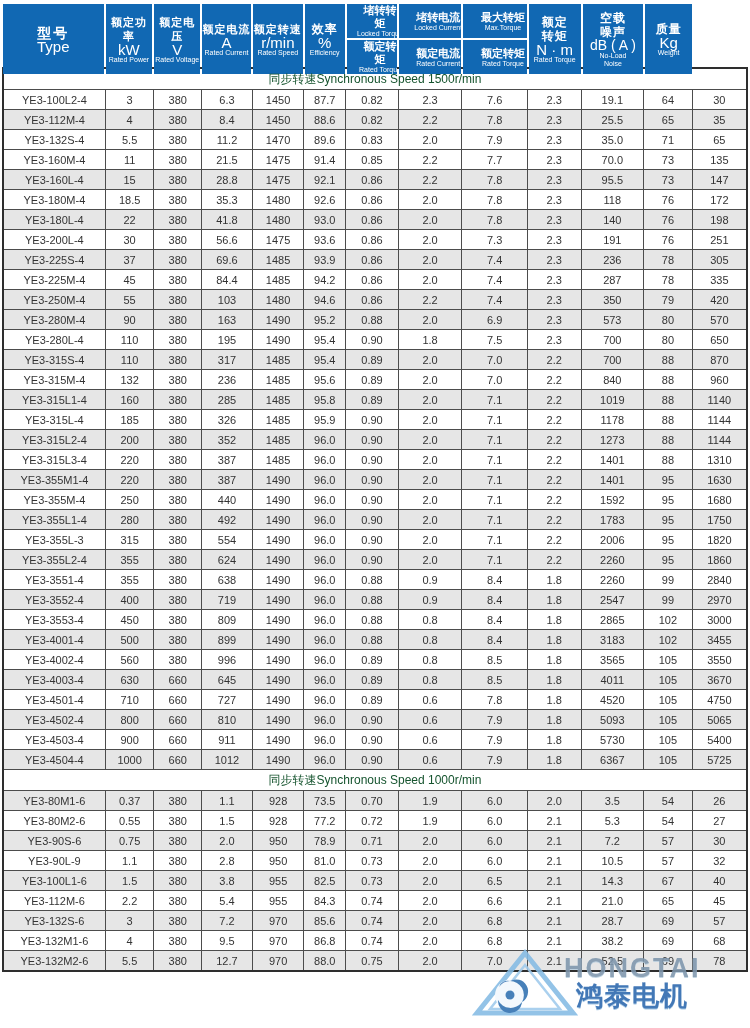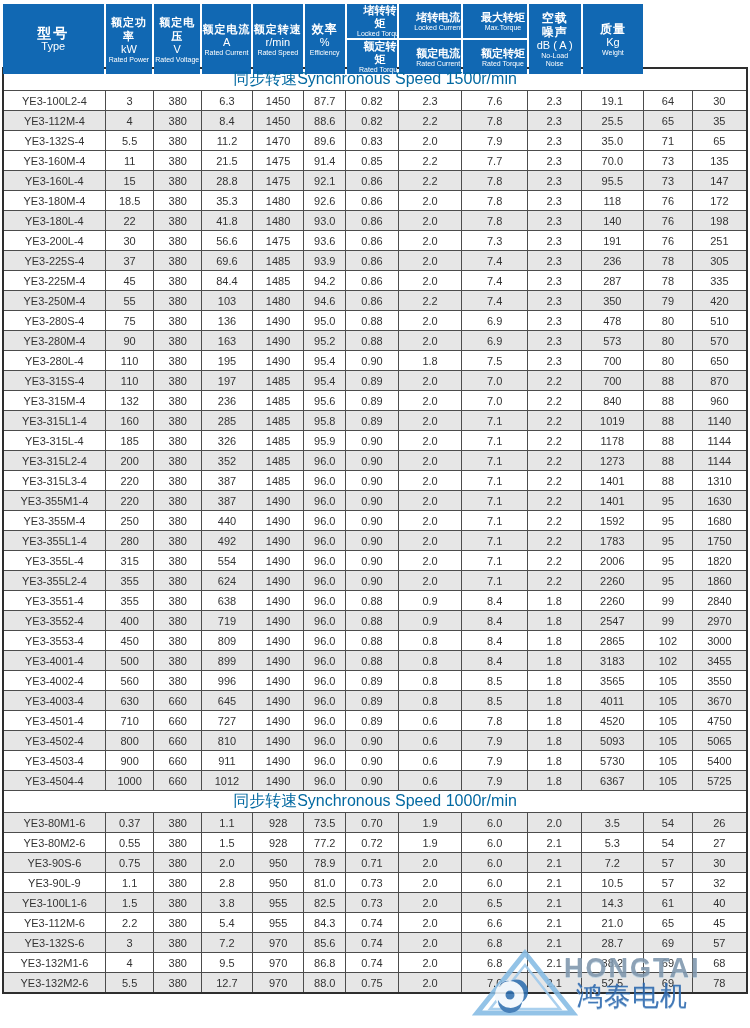--- a/index.html
+++ b/index.html
@@ -12,43 +12,43 @@
     grid-template-columns:13.75% 6.54% 6.41% 6.81% 6.94% 5.61% 7.08% 8.54% 8.81% 7.21% 8.41% 6.54% 7.35%;
     height:63px;}
   .hcol{display:flex;flex-direction:column;height:100%;}
   .hbox{background:#1168b3;color:#fff;display:flex;flex-direction:column;
         align-items:center;justify-content:center;text-align:center;
         margin:0 1px;flex:1 1 auto;overflow:hidden;}
   .hbox.half{flex:1 1 50%;padding-left:16px;}
   .hbox.half:first-child{margin-bottom:2px;}
   .h-cn{font-size:12px;font-weight:bold;line-height:14px;letter-spacing:1px;}
   .h-cn.lg{font-size:14px;letter-spacing:2px;}
-  .h-unit{font-size:11px;line-height:13px;}
+  .h-unit{font-size:15px;line-height:13px;}
   .h-en{font-size:7px;line-height:8px;white-space:nowrap;}
   .h-en.wrap{white-space:normal;max-width:44px;}
   .hbox.half .h-cn{font-size:11px;line-height:13px;letter-spacing:0;}
   .hbox.half .h-en{font-size:7px;line-height:8px;}
 
   
   table.spec{width:100%;border-collapse:collapse;table-layout:fixed;margin-top:0;}
   table.spec{border:2px solid #2e2e2e;}
   table.spec td{border:1px solid #4c4c4c;text-align:center;vertical-align:middle;
                 height:19px;font-size:11px;color:#333;padding:0;white-space:nowrap;
                 overflow:hidden;}
   tr.shade td{background:#e6e6e6;}
-  tr.section-row td{background:#ffffff;height:20px;font-size:16px;color:#0369a1;}
+  tr.section-row td{background:#ffffff;height:20px;font-size:12px;color:#14532d;}
 
   
   .watermark{position:absolute;left:472px;top:946px;width:276px;height:74px;
              display:flex;align-items:center;opacity:0.88;pointer-events:none;z-index:5;}
   .wm-tri{flex:0 0 auto;}
   .wm-text{margin-left:-14px;display:flex;flex-direction:column;}
   .wm-en{font-size:27px;font-weight:bold;letter-spacing:2px;color:#7e96ad;line-height:27px;
          text-shadow:0 1px 0 #b9cfdf;}
-  .wm-cn{font-size:27px;font-weight:normal;color:#2a66ad;line-height:29px;letter-spacing:1px;
+  .wm-cn{font-size:27px;font-weight:bold;color:#2a66ad;line-height:29px;letter-spacing:1px;
          margin-left:12px;text-shadow:0 1px 0 #9cc0e0;}
 </style>
 </head>
 <body>
 
 <div id="page">
   <div class="tbl-wrap">
 
     <div class="thead">
       <div class="hcol">
@@ -117,23 +117,31 @@
           <span class="h-cn">最大转矩</span>
           <span class="h-en">Max.Torque</span>
         </div>
         <div class="hbox half">
           <span class="h-cn">额定转矩</span>
           <span class="h-en">Rated Torque</span>
         </div>
       </div>
       <div class="hcol">
         <div class="hbox">
+          <span class="h-cn">额定</span>
+          <span class="h-cn">转矩</span>
+          <span class="h-unit">N · m</span>
+          <span class="h-en">Rated Torque</span>
+        </div>
+      </div>
+      <div class="hcol">
+        <div class="hbox">
           <span class="h-cn">空载</span>
           <span class="h-cn">噪声</span>
-          <span class="h-unit" style="font-size:11px">dB ( A )</span>
+          <span class="h-unit" style="font-size:14px">dB ( A )</span>
           <span class="h-en wrap">No-Load Noise</span>
         </div>
       </div>
       <div class="hcol">
         <div class="hbox">
           <span class="h-cn">质量</span>
           <span class="h-unit">Kg</span>
           <span class="h-en">Weight</span>
         </div>
       </div>
@@ -317,35 +325,20 @@
             <td>1480</td>
             <td>94.6</td>
             <td>0.86</td>
             <td>2.2</td>
             <td>7.4</td>
             <td>2.3</td>
             <td>350</td>
             <td>79</td>
             <td>420</td>
           </tr>
-          <tr>
-            <td>YE3-280S-4</td>
-            <td>75</td>
-            <td>380</td>
-            <td>136</td>
-            <td>1490</td>
-            <td>95.0</td>
-            <td>0.88</td>
-            <td>2.0</td>
-            <td>6.9</td>
-            <td>2.3</td>
-            <td>478</td>
-            <td>80</td>
-            <td>510</td>
-          </tr>
           <tr class="shade">
             <td>YE3-280M-4</td>
             <td>90</td>
             <td>380</td>
             <td>163</td>
             <td>1490</td>
             <td>95.2</td>
             <td>0.88</td>
             <td>2.0</td>
             <td>6.9</td>
@@ -366,21 +359,21 @@
             <td>7.5</td>
             <td>2.3</td>
             <td>700</td>
             <td>80</td>
             <td>650</td>
           </tr>
           <tr class="shade">
             <td>YE3-315S-4</td>
             <td>110</td>
             <td>380</td>
-            <td>197</td>
+            <td>317</td>
             <td>1485</td>
             <td>95.4</td>
             <td>0.89</td>
             <td>2.0</td>
             <td>7.0</td>
             <td>2.2</td>
             <td>700</td>
             <td>88</td>
             <td>870</td>
           </tr>
@@ -498,21 +491,21 @@
             <td>96.0</td>
             <td>0.90</td>
             <td>2.0</td>
             <td>7.1</td>
             <td>2.2</td>
             <td>1783</td>
             <td>95</td>
             <td>1750</td>
           </tr>
           <tr>
-            <td>YE3-355L-4</td>
+            <td>YE3-355L-3</td>
             <td>315</td>
             <td>380</td>
             <td>554</td>
             <td>1490</td>
             <td>96.0</td>
             <td>0.90</td>
             <td>2.0</td>
             <td>7.1</td>
             <td>2.2</td>
             <td>2006</td>
@@ -752,21 +745,21 @@
             <td>1.5</td>
             <td>380</td>
             <td>3.8</td>
             <td>955</td>
             <td>82.5</td>
             <td>0.73</td>
             <td>2.0</td>
             <td>6.5</td>
             <td>2.1</td>
             <td>14.3</td>
-            <td>61</td>
+            <td>67</td>
             <td>40</td>
           </tr>
           <tr>
             <td>YE3-112M-6</td>
             <td>2.2</td>
             <td>380</td>
             <td>5.4</td>
             <td>955</td>
             <td>84.3</td>
             <td>0.74</td>

